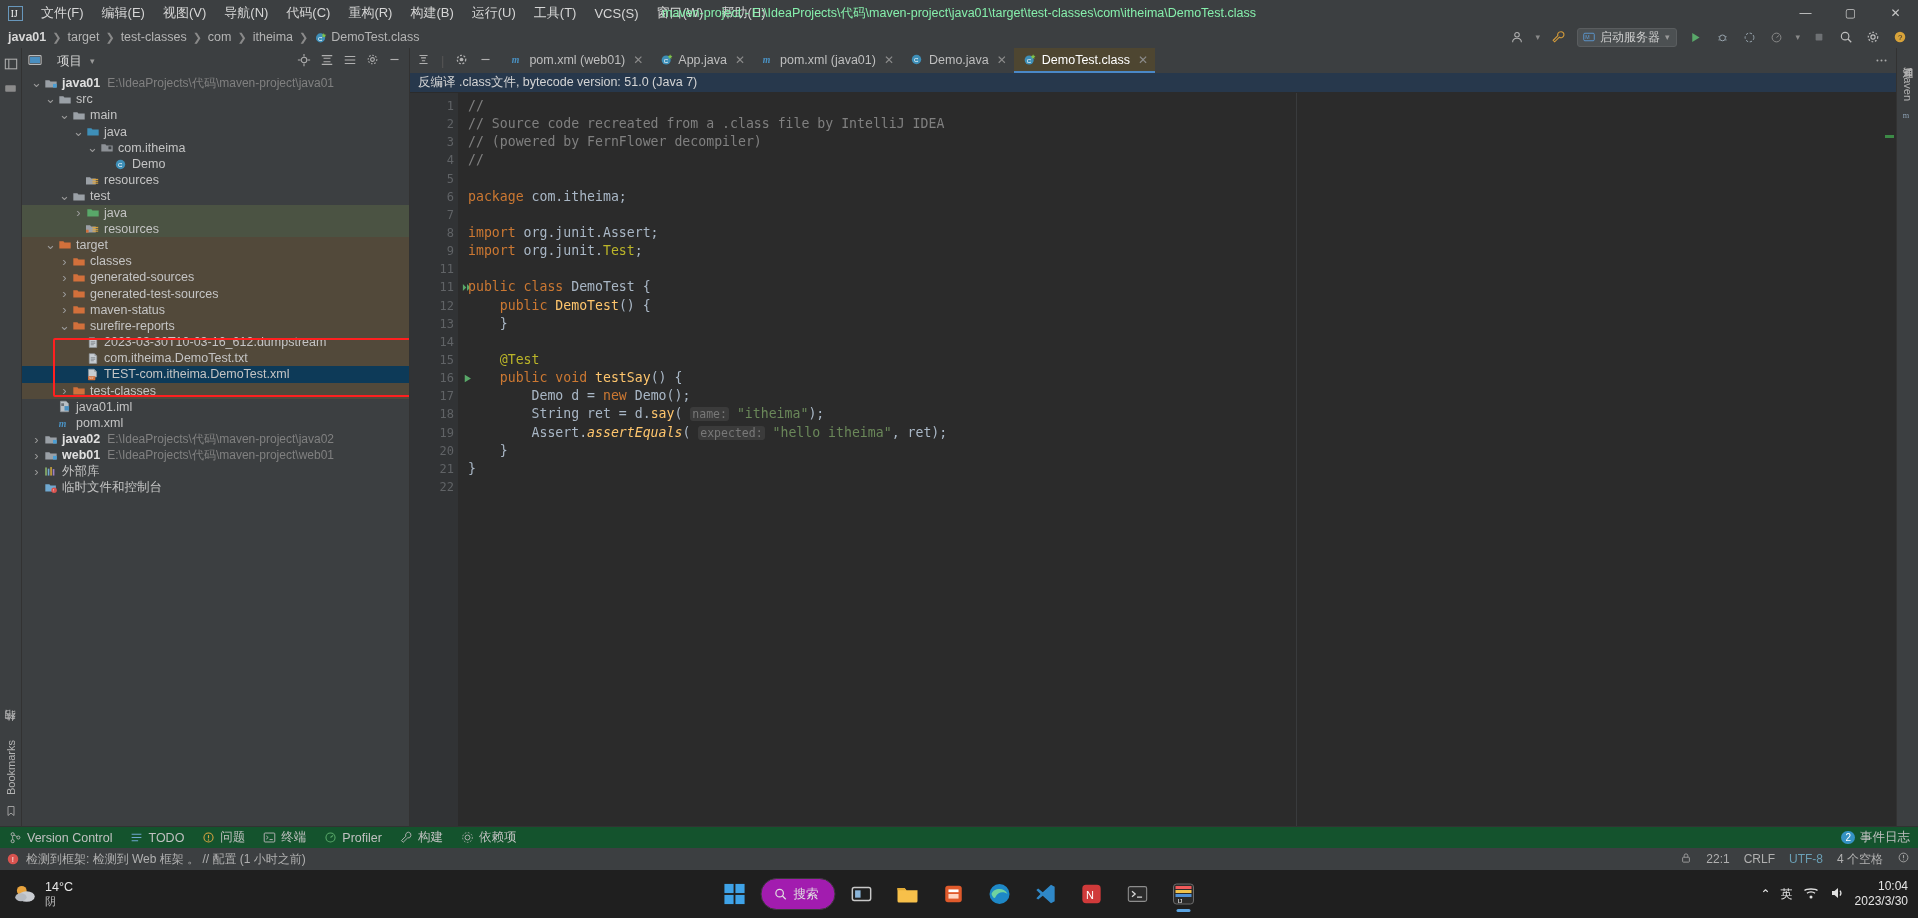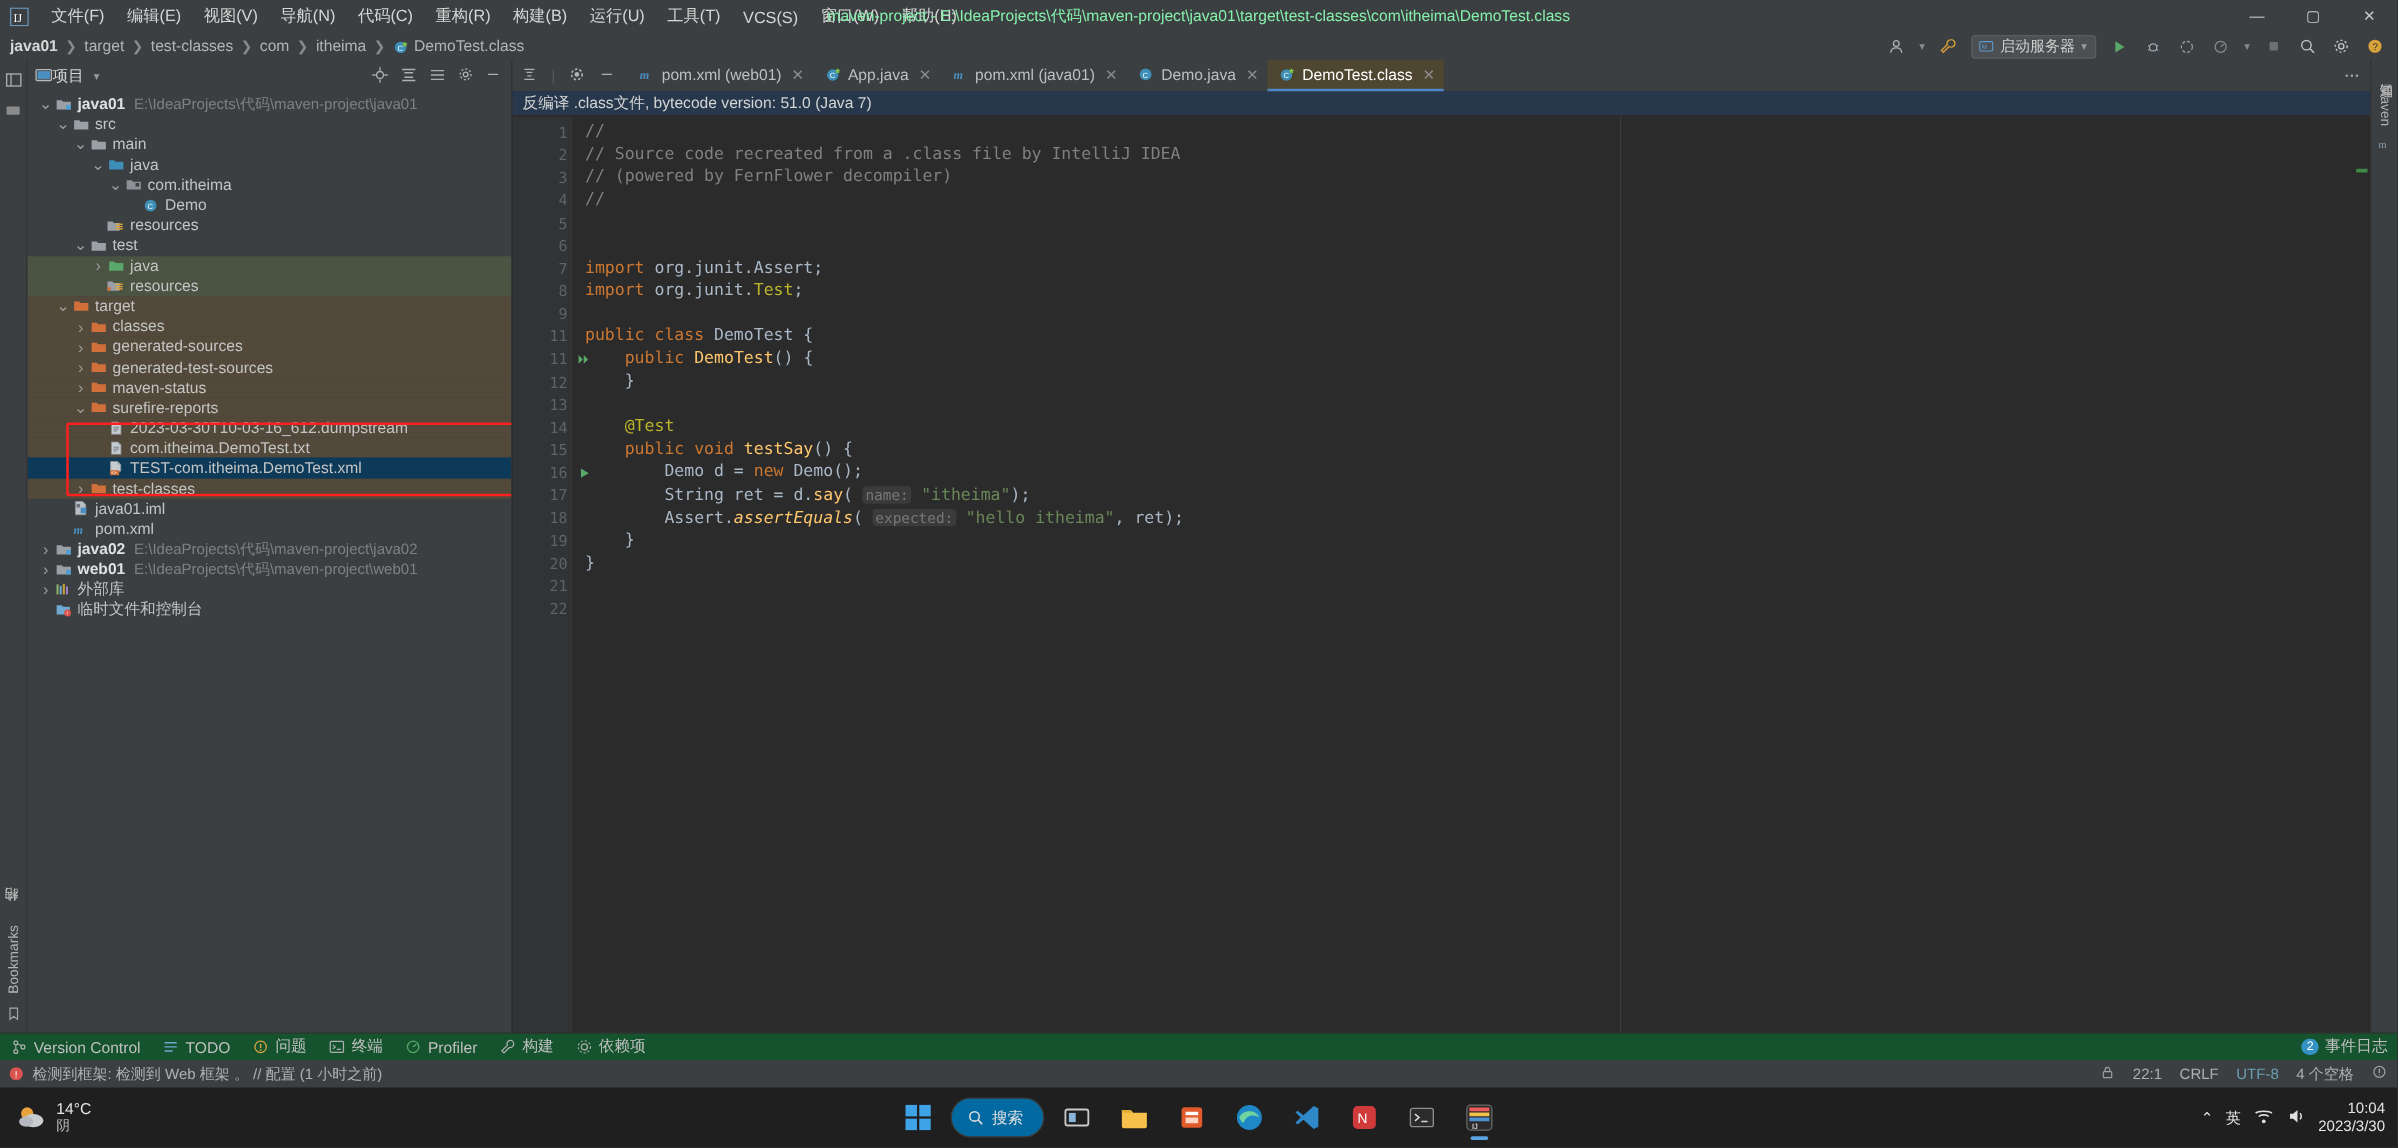--- a/index.html
+++ b/index.html
@@ -32,21 +32,21 @@
 
   
   .main { flex:1; display:flex; min-height:0; }
   .leftbar { width:22px; background:#3c3f41; display:flex; flex-direction:column; align-items:center; border-right:1px solid #323232; padding-top:4px;}
   .vert-label { writing-mode:vertical-rl; font-size:11px; color:#b4b4b4; margin-top:2px; letter-spacing:0px; }
   .vert-label.rot { transform:rotate(180deg); }
 
   
   .project { width:388px; background:#3c3f41; display:flex; flex-direction:column; border-right:1px solid #323232; }
   .proj-header { height:26px; display:flex; align-items:center; padding:0 4px 0 6px; flex:0 0 26px; }
-  .proj-title { font-size:12.5px; color:#d4d4d4; margin-left:0; }
+  .proj-title { font-size:12.5px; color:#d4d4d4; margin-left:15px; }
   .proj-header-icons { margin-left:auto; display:flex; align-items:center; gap:9px; padding-right:4px; color:#b0b0b0; }
   .tree { flex:1; overflow:hidden; position:relative; padding-top:1px; }
   .trow { height:16.2px; display:flex; align-items:center; font-size:12.5px; color:#c4c4c4; white-space:nowrap; position:relative; }
   .trow.test-scope { background:#4b5343; }
   .trow.target-scope { background:#52493a; }
   .trow.selected { background:#0d3a58; }
   .arrow { width:13px; display:flex; align-items:center; justify-content:center; color:#9a9a9a; font-size:9px; flex:0 0 13px;}
   .tico { width:15px; height:14px; margin-right:4px; display:flex; align-items:center; justify-content:center; flex:0 0 15px;}
   .tlabel.bold { font-weight:bold; color:#e0e0e0; }
   .tpath { color:#808080; margin-left:7px; font-size:12px; }
@@ -94,21 +94,21 @@
   .warn-ico { width:14px; height:14px; display:flex; align-items:center; justify-content:center;}
 
   
   .taskbar { height:48px; background:#1f1f1f; display:flex; align-items:center; position:relative; flex:0 0 48px; }
   .weather { display:flex; align-items:center; gap:7px; padding-left:12px; color:#e6e6e6; font-size:12.5px; }
   .weather-t { display:flex; flex-direction:column; line-height:14px; }
   .tb-center { position:absolute; left:50%; transform:translateX(-50%); display:flex; align-items:center; gap:6px; }
   .tb-ico { width:40px; height:40px; display:flex; align-items:center; justify-content:center; border-radius:4px; }
   .tb-ico.active { position:relative; }
   .tb-ico.active::after { content:""; position:absolute; bottom:2px; left:50%; transform:translateX(-50%); width:14px; height:3px; border-radius:2px; background:#5aa3e0; }
-  .tb-search { display:flex; align-items:center; gap:6px; background:#0369a1; border-radius:18px; height:32px; padding:0 16px 0 12px; color:#e0e0e0; font-size:12.5px; border:1px solid #3a3a3a;}
+  .tb-search { display:flex; align-items:center; gap:6px; background:#a21caf; border-radius:18px; height:32px; padding:0 16px 0 12px; color:#e0e0e0; font-size:12.5px; border:1px solid #3a3a3a;}
   .tb-right { margin-left:auto; display:flex; align-items:center; gap:10px; padding-right:10px; color:#e6e6e6; font-size:12px; }
   .clock { display:flex; flex-direction:column; align-items:flex-end; line-height:15px; font-size:12px; }
 </style>
 </head>
 <body>
 
 <div class="app">
 
   <div class="titlebar">
     <div class="ij-logo">
@@ -739,20 +739,21 @@
               <span>22</span>
             </div>
           </div>
         <div class="code" id="code-root">
           <div class="code-vline" style="left:838px;"></div>
         <div class="cline"><span class="cmt">//</span></div>
             <div class="cline"><span class="cmt">// Source code recreated from a .class file by IntelliJ IDEA</span></div>
             <div class="cline"><span class="cmt">// (powered by FernFlower decompiler)</span></div>
             <div class="cline"><span class="cmt">//</span></div>
             <div class="cline">&nbsp;</div>
+            <div class="cline"><span class="k">package</span><span class="txt"> com.itheima;</span></div>
             <div class="cline">&nbsp;</div>
             <div class="cline"><span class="k">import</span><span class="txt"> org.junit.Assert;</span></div>
             <div class="cline"><span class="k">import</span><span class="txt"> org.junit.</span><span class="ann">Test</span><span class="txt">;</span></div>
             <div class="cline">&nbsp;</div>
             <div class="cline"><span class="k">public class</span><span class="txt"> DemoTest {</span></div>
             <div class="cline"><span class="k">    public</span><span class="txt"> </span><span class="mth">DemoTest</span><span class="txt">() {</span></div>
             <div class="cline"><span class="txt">    }</span></div>
             <div class="cline">&nbsp;</div>
             <div class="cline"><span class="ann">    @Test</span></div>
             <div class="cline"><span class="k">    public void</span><span class="txt"> </span><span class="mth">testSay</span><span class="txt">() {</span></div>

